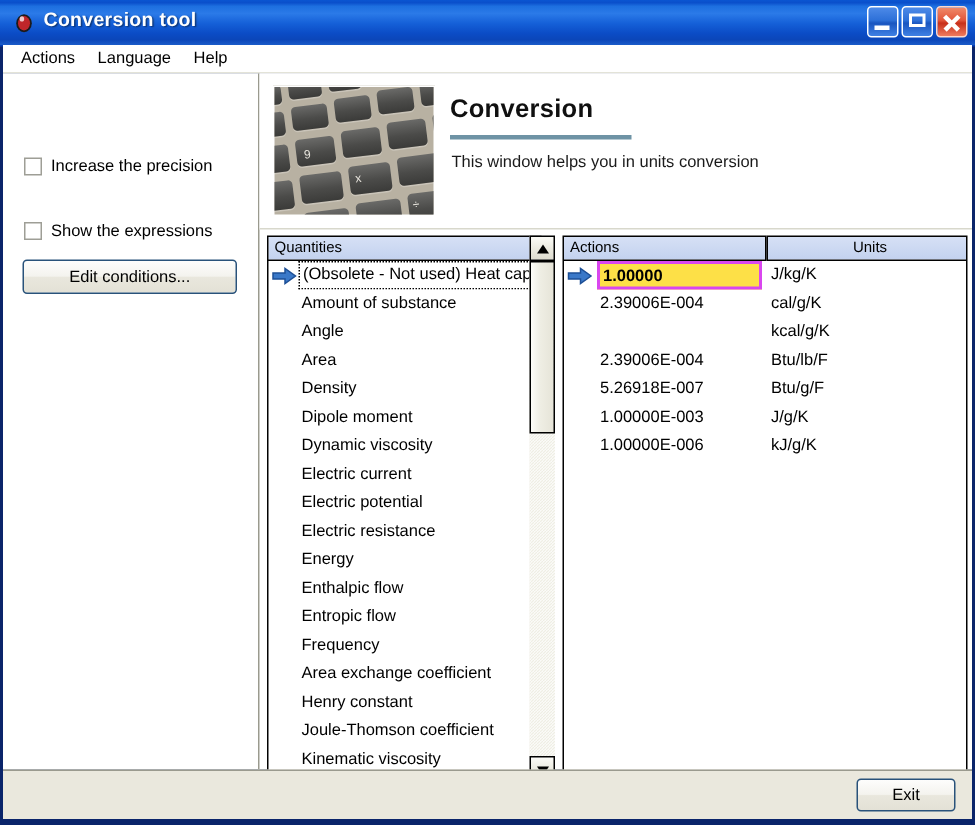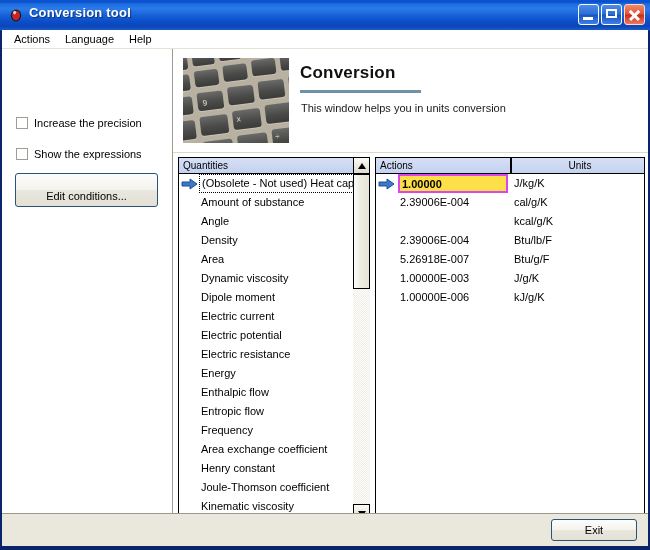--- a/index.html
+++ b/index.html
@@ -132,42 +132,42 @@
     position: absolute;
     left: 0; top: 0;
     width: 170px; height: 464px;
   }
   .chkrow {
     position: absolute;
     left: 14px;
     display: flex;
     align-items: center;
   }
-  .chkrow.r1 { top: 68px; }
+  .chkrow.r1 { top: 56px; }
   .chkrow.r2 { top: 99px; }
   .chkbox {
     width: 12px; height: 12px;
     border: 1px solid #9e9e96;
     background: #ffffff;
     box-sizing: border-box;
     margin-right: 6px;
   }
   .chklabel { font-size: 11px; }
   .editbtn {
     position: absolute;
     left: 13px; top: 124px;
     width: 143px; height: 23px;
     border: 1px solid #29527a;
     border-radius: 3px;
     background: linear-gradient(to bottom, #fdfdfc 0%, #f4f3ee 48%, #e9e7dd 52%, #e3e1d6 100%);
     font-family: "Liberation Sans", sans-serif;
     font-size: 11px;
     color: #000000;
     box-sizing: border-box;
-    padding: 16px;
+    padding: 4px;
   }
 
   
   .mainpanel {
     position: absolute;
     left: 171px; top: 0;
     width: 475px; height: 464px;
   }
   .hdrband {
     position: absolute;
@@ -358,21 +358,21 @@
     position: absolute;
     left: 2px; top: 513px;
     width: 646px; height: 33px;
     background: #eae8dd;
     border-top: 1px solid #9a9a8e;
     box-sizing: border-box;
   }
   .exitbtn {
     position: absolute;
     right: 11px; top: 5px;
-    width: 86px; height: 22px;
+    width: 66px; height: 22px;
     border: 1px solid #29527a;
     border-radius: 3px;
     background: linear-gradient(to bottom, #fdfdfc 0%, #f4f3ee 48%, #e9e7dd 52%, #e3e1d6 100%);
     font-family: "Liberation Sans", sans-serif;
     font-size: 11px;
     color: #000000;
     padding: 0;
   }
 </style>
 </head>
@@ -476,24 +476,24 @@
 
     <div class="qrow" style="padding-left:0;">
       <svg class="rowarrow" viewBox="0 0 17 12">
         <path d="M1 4 L9 4 L9 1 L16 6 L9 11 L9 8 L1 8 Z" fill="#3a78c8" stroke="#1d4f96" stroke-width="1"></path>
       </svg>
       <div class="qrow sel" style="position:absolute; left:0; top:0;">(Obsolete - Not used) Heat capacity</div>
     </div>
 
     <div class="qrow">Amount of substance</div>
     <div class="qrow">Angle</div>
+    <div class="qrow">Area</div>
     <div class="qrow">Density</div>
-    <div class="qrow">Area</div>
+    <div class="qrow">Dipole moment</div>
     <div class="qrow">Dynamic viscosity</div>
-    <div class="qrow">Dipole moment</div>
     <div class="qrow">Electric current</div>
     <div class="qrow">Electric potential</div>
     <div class="qrow">Electric resistance</div>
     <div class="qrow">Energy</div>
     <div class="qrow">Enthalpic flow</div>
     <div class="qrow">Entropic flow</div>
     <div class="qrow">Frequency</div>
     <div class="qrow">Area exchange coefficient</div>
     <div class="qrow">Henry constant</div>
     <div class="qrow">Joule-Thomson coefficient</div>

